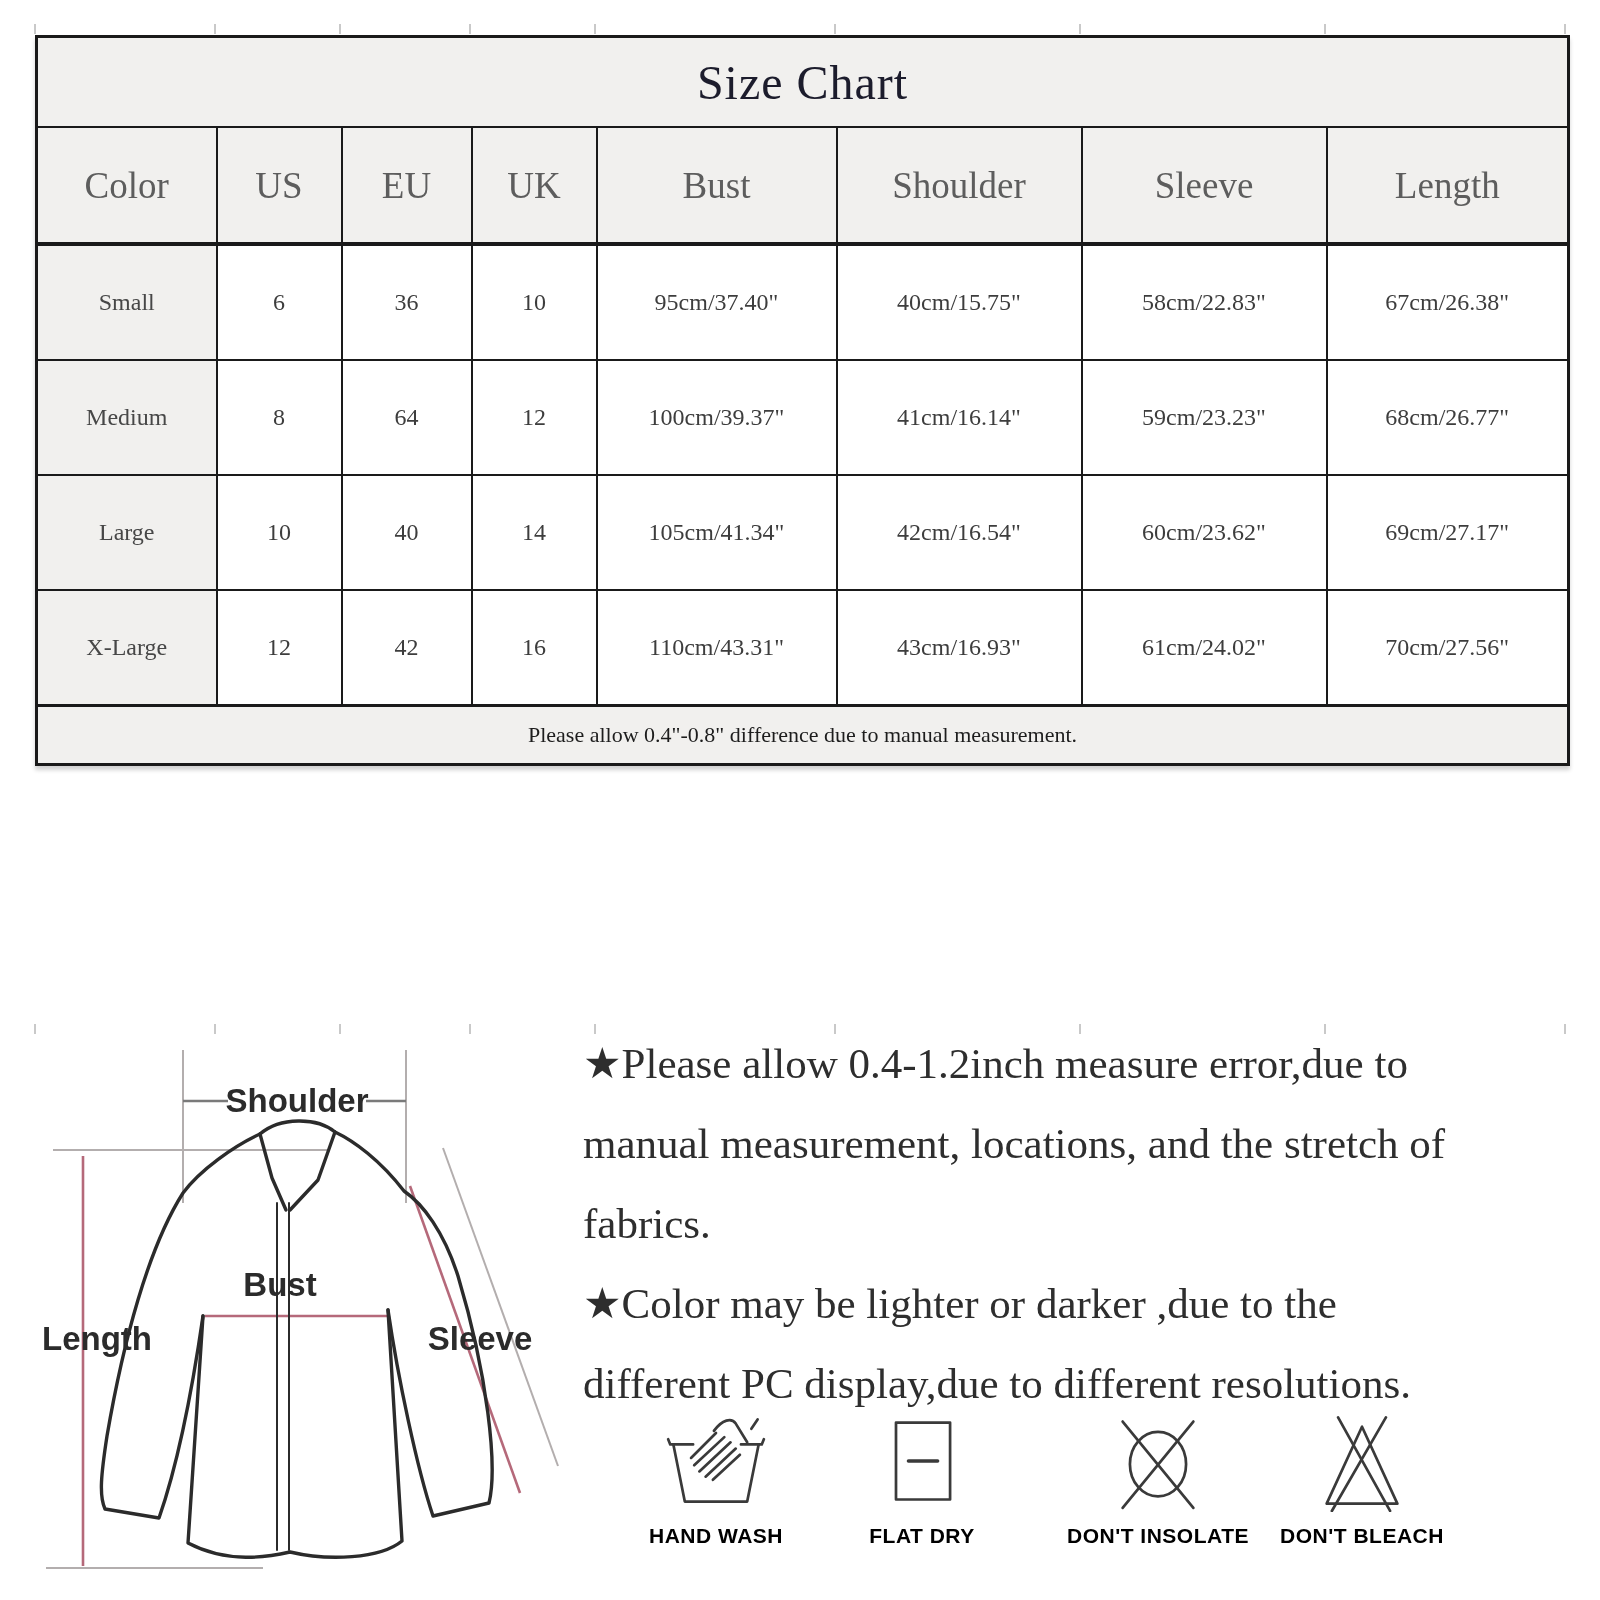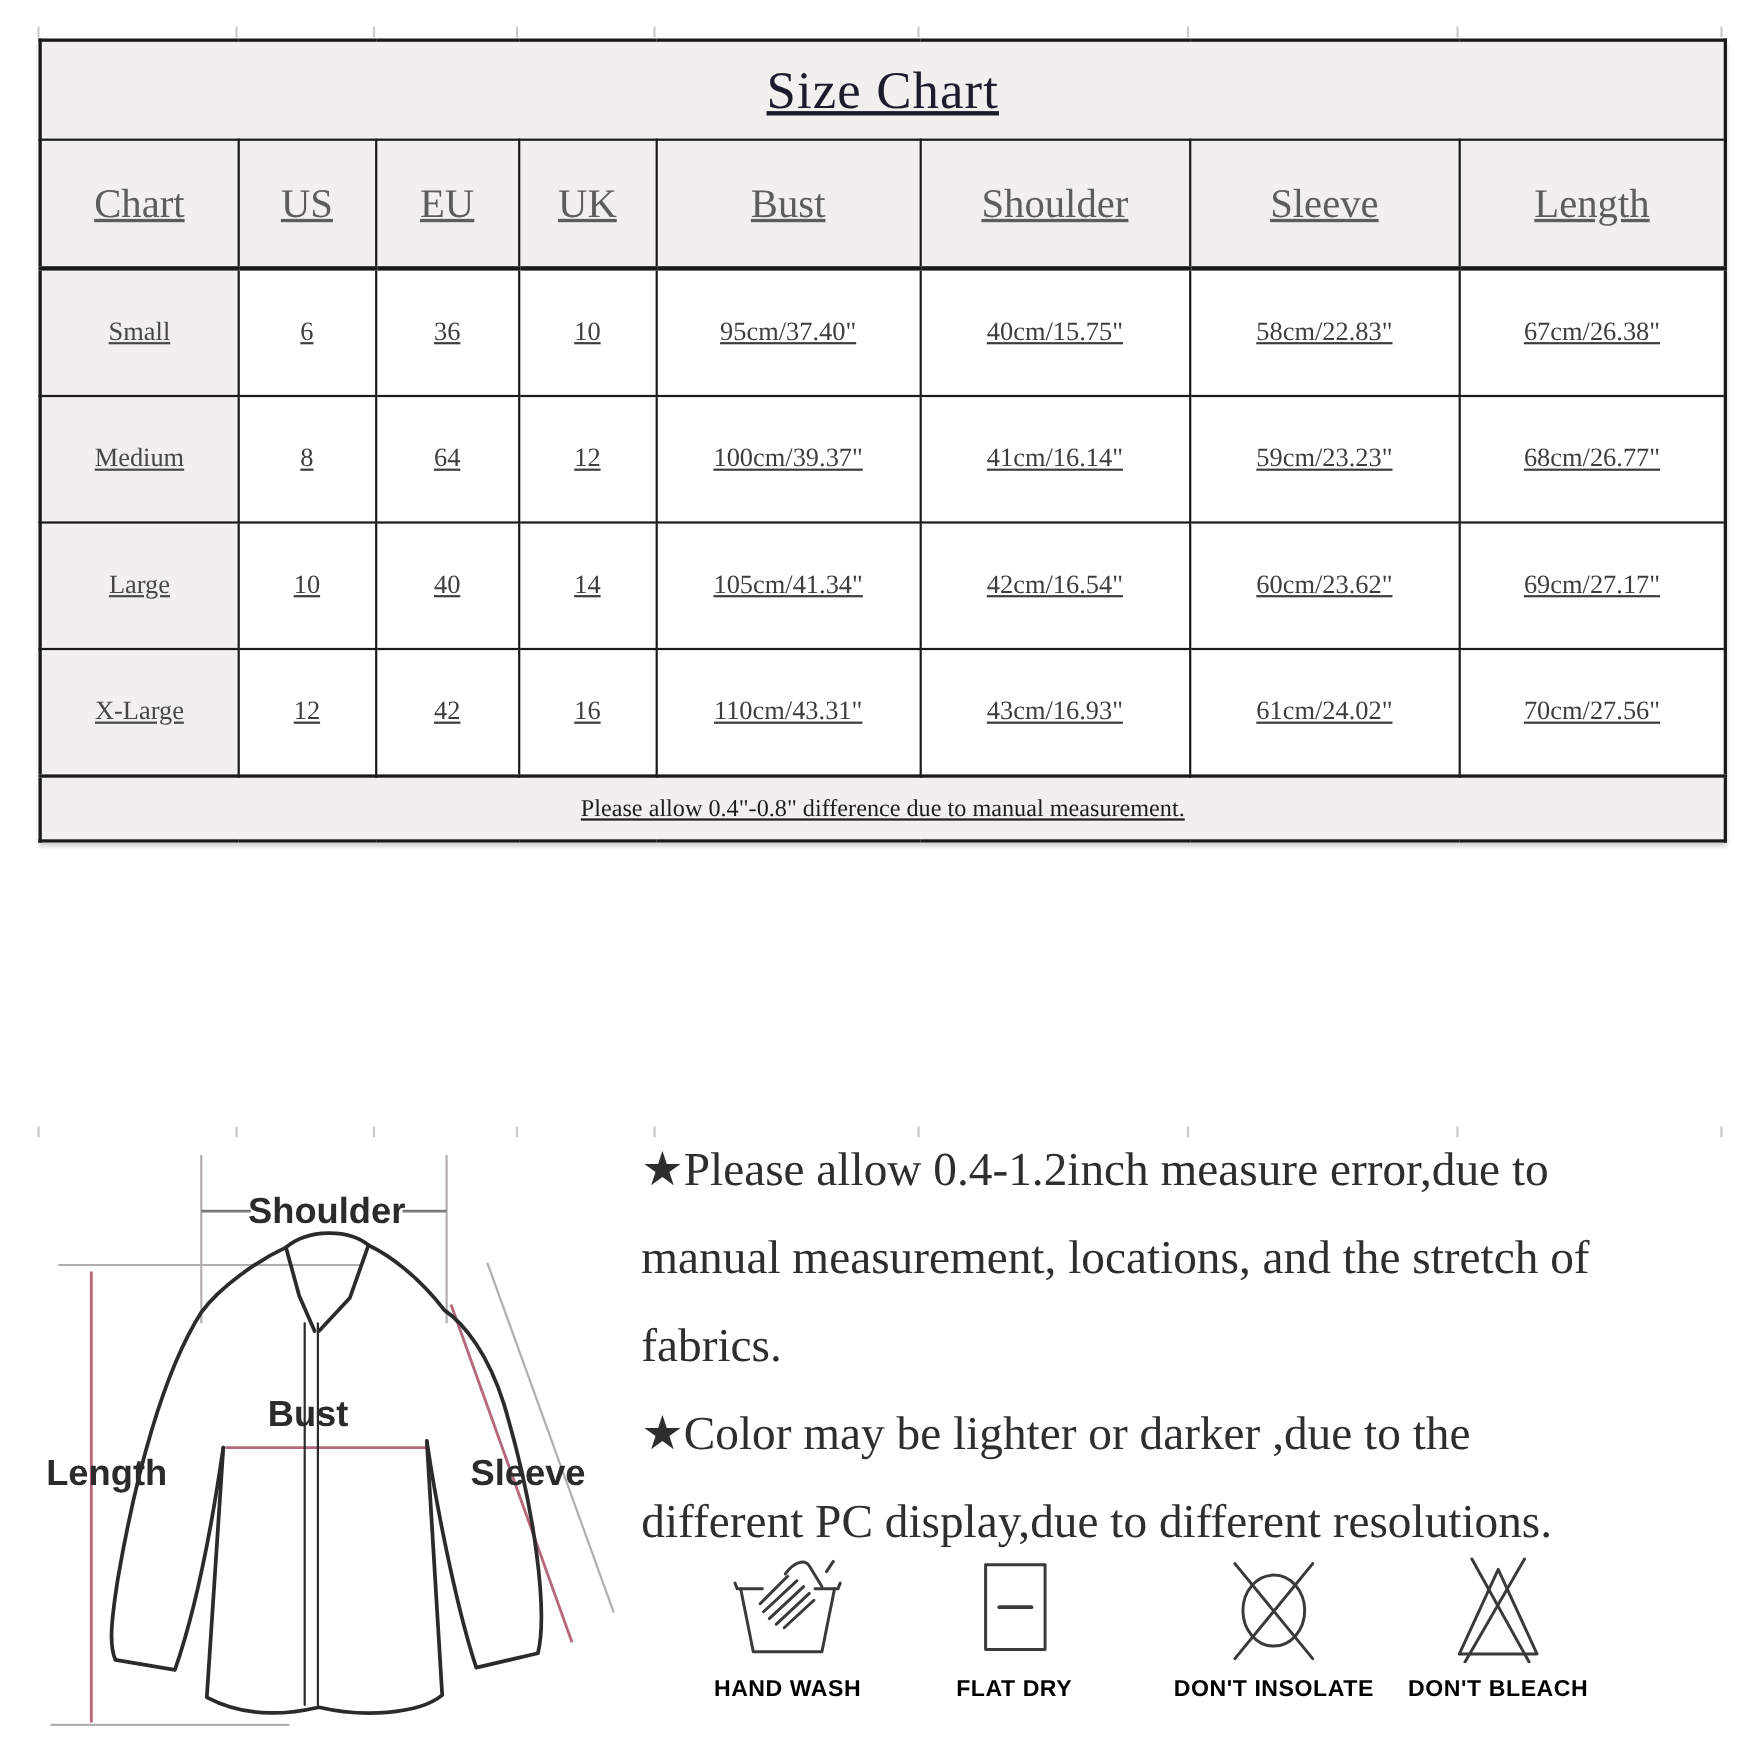--- a/index.html
+++ b/index.html
@@ -15,21 +15,21 @@
 
   
   .ticks{position:absolute;left:0;top:0;pointer-events:none;}
 
   
   table.size-table{position:absolute;left:35px;top:35px;width:1532px;
     border-collapse:collapse;table-layout:fixed;
     border:3px solid var(--table-border);
     box-shadow:0 4px 4px rgba(0,0,0,.18);}
   .size-table th,.size-table td{border:2px solid var(--table-border);
-    text-align:center;vertical-align:middle;font-weight:400;padding:0;text-decoration:underline;}
+    text-align:center;vertical-align:middle;font-weight:400;padding:0;}
   .size-table .title-cell{height:88px;background:var(--cell-gray);
     font-size:48px;color:#1c1c2c;letter-spacing:1px;}
   .size-table tr.col-head th{height:114px;background:var(--cell-gray);
     font-size:37px;color:#5d5d5d;border-bottom-width:4px;}
   .size-table tbody td{height:113px;font-size:24px;color:#3d3d3d;background:#fff;margin-left:11px;}
   .size-table tbody td:first-child{background:var(--cell-gray);color:#474747;}
   .size-table tfoot td{height:56px;background:var(--cell-gray);
     font-size:22px;color:#1d1d1d;border-top-width:3px;}
 
   
@@ -87,21 +87,21 @@
       <col style="width:240px">
         <col style="width:245px">
         <col style="width:245px">
         <col style="width:242px">
     </colgroup>
     <thead>
       <tr>
         <th class="title-cell" colspan="8">Size Chart</th>
       </tr>
       <tr class="col-head">
-          <th>Chart</th>
+          <th>Color</th>
           <th>US</th>
           <th>EU</th>
           <th>UK</th>
           <th>Bust</th>
           <th>Shoulder</th>
           <th>Sleeve</th>
           <th>Length</th>
         </tr>
     </thead>
     <tbody>

